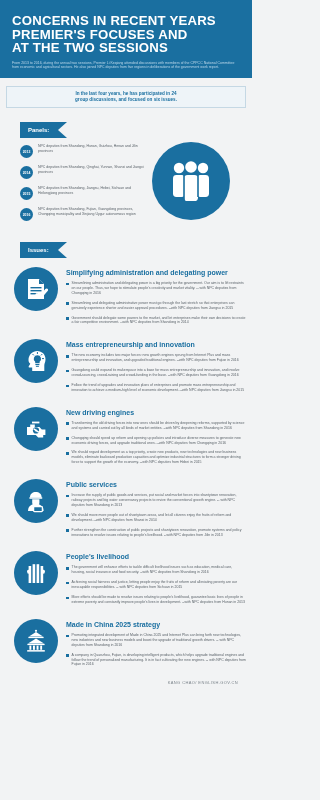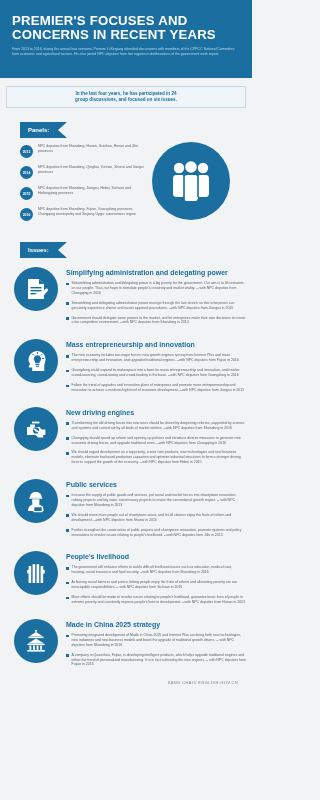--- a/index.html
+++ b/index.html
@@ -160,22 +160,23 @@
     letter-spacing:.4px;
   }
 </style>
 </head>
 <body>
 
 <div class="page">
 
   <div class="header">
     <h1>
+      <span>CONCERNS IN RECENT YEARS</span>
       <span>PREMIER'S FOCUSES AND</span>
-      <span>CONCERNS IN RECENT YEARS</span>
+      <span>AT THE TWO SESSIONS</span>
     </h1>
     <p>From 2013 to 2016, during the annual two sessions, Premier Li Keqiang attended discussions with members of the CPPCC National Committee from economic and agricultural sectors. He also joined NPC deputies from five regions in deliberations of the government work report.</p>
   </div>
 
   <div class="callout-wrap">
     <div class="callout">
       <span class="callout-line">In the last four years, he has participated in 24</span>
       <span class="callout-line">group discussions, and focused on six issues.</span>
     </div>
   </div>

